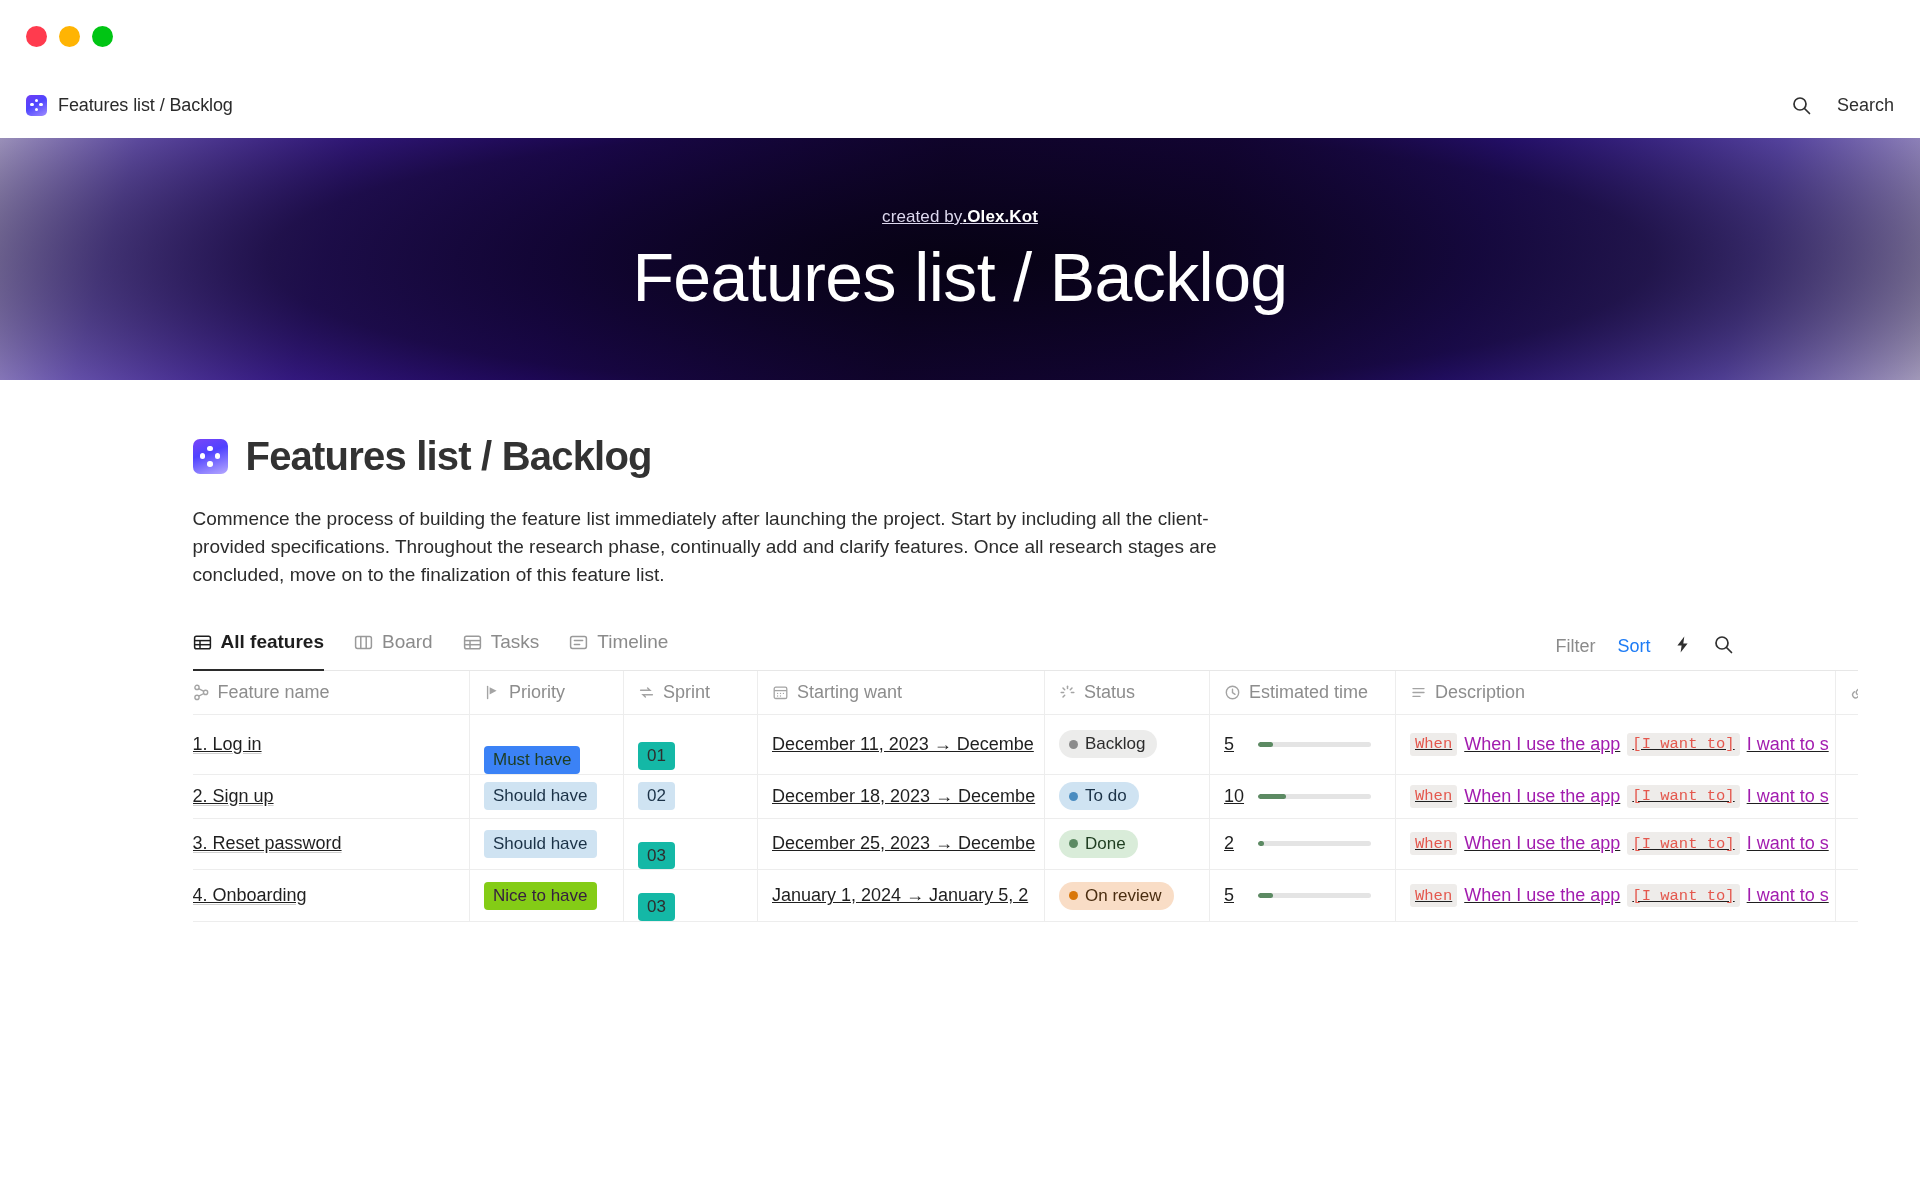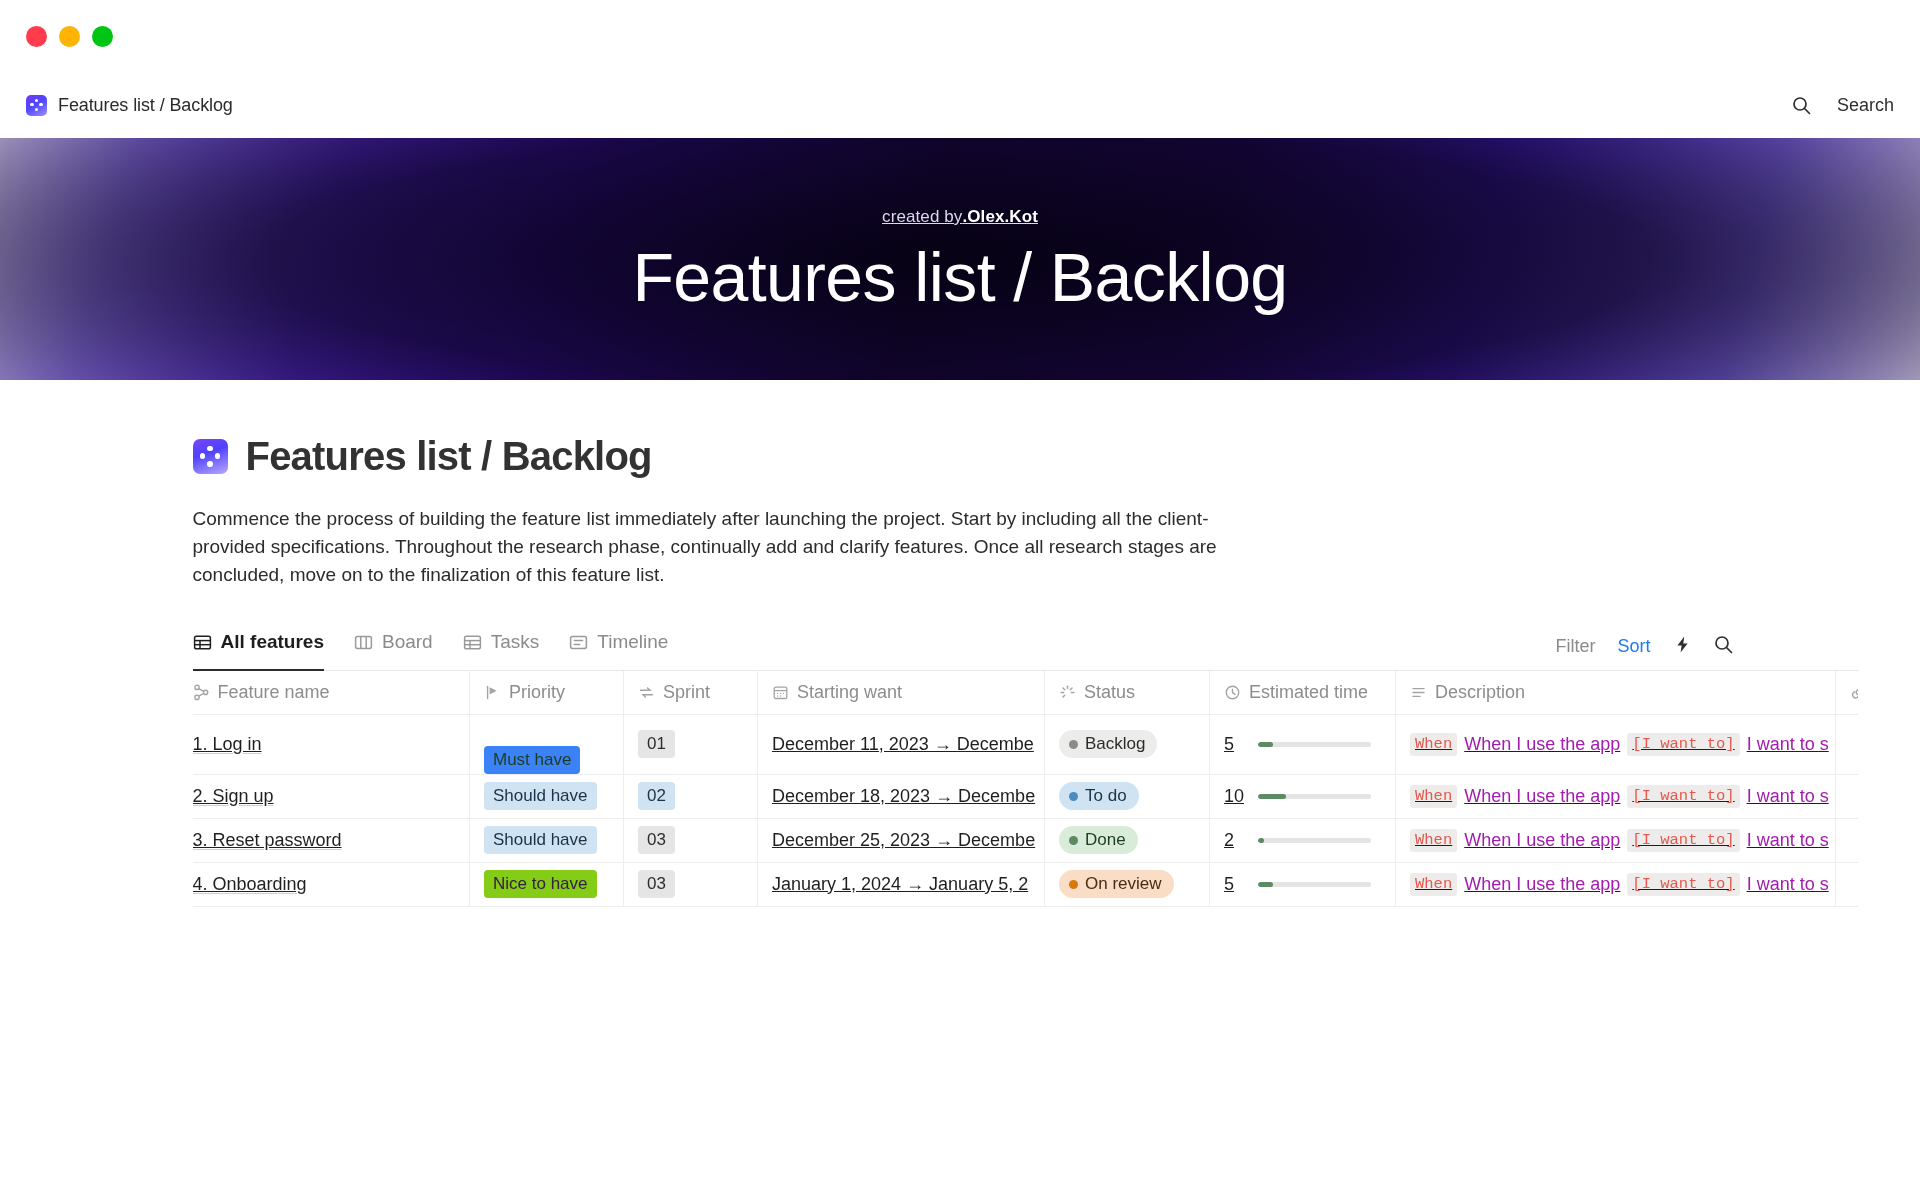--- a/index.html
+++ b/index.html
@@ -242,21 +242,21 @@
   .pill {
     display: inline-block;
     padding: 3px 9px;
     border-radius: 4px;
     font-size: 17px;
     line-height: 1.28;
   }
   .pill-green  { background: #3b82f6; color: #1e3d20; margin-top: 31px; }
   .pill-blue   { background: #cfe3f2; color: #1b3247; }
   .pill-purple { background: #84cc16; color: #36203f; }
-  .pill-gray   { background: #e5e5e5; color: #2e2e2e; }
+  .pill-gray   { background: #14b8a6; color: #2e2e2e; margin-top: 23px; }
   .pill-sblue  { background: #cfe3f2; color: #1b3247; }
 
   .status-pill {
     display: inline-flex; align-items: center; gap: 7px;
     padding: 4px 12px 4px 10px;
     border-radius: 14px;
     font-size: 17px;
   }
   .status-pill .dot { width: 9px; height: 9px; border-radius: 50%; flex: 0 0 auto; }
   .st-backlog  { background: #ececeb; color: #2c2c2c; }

